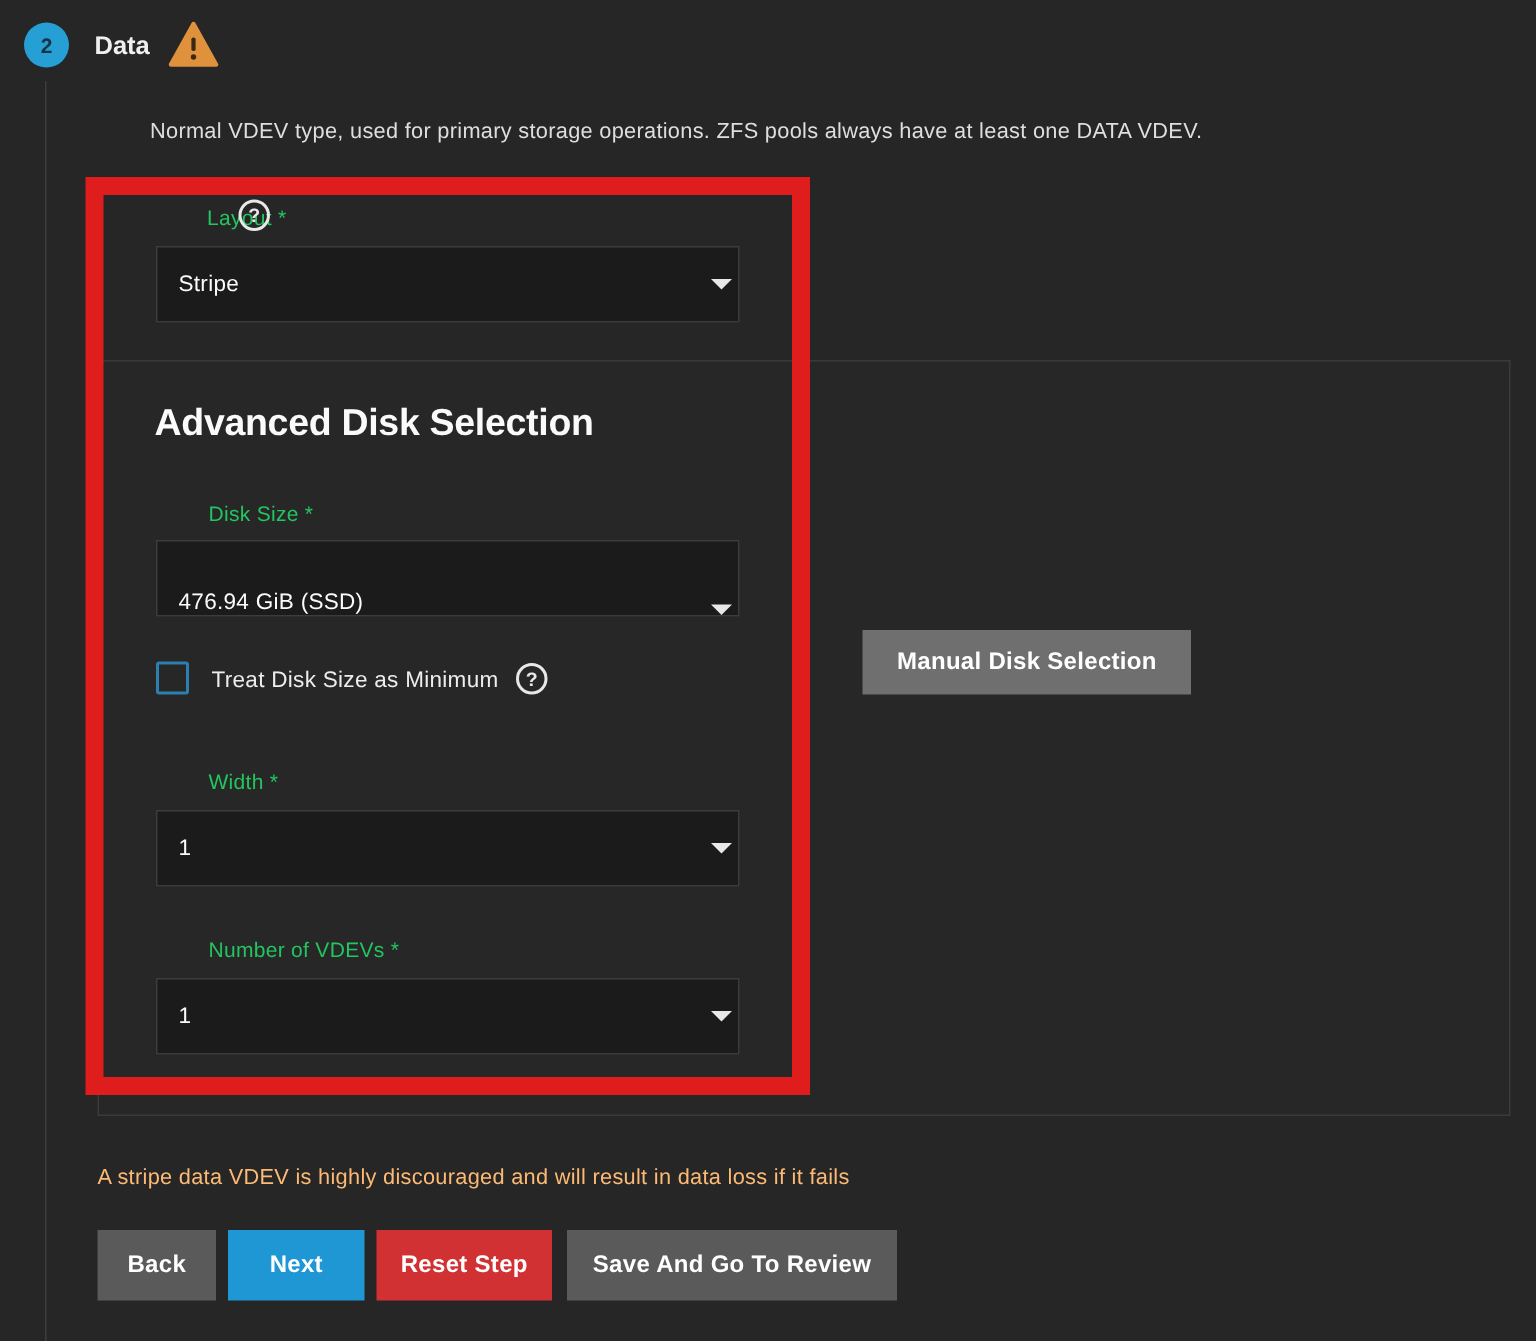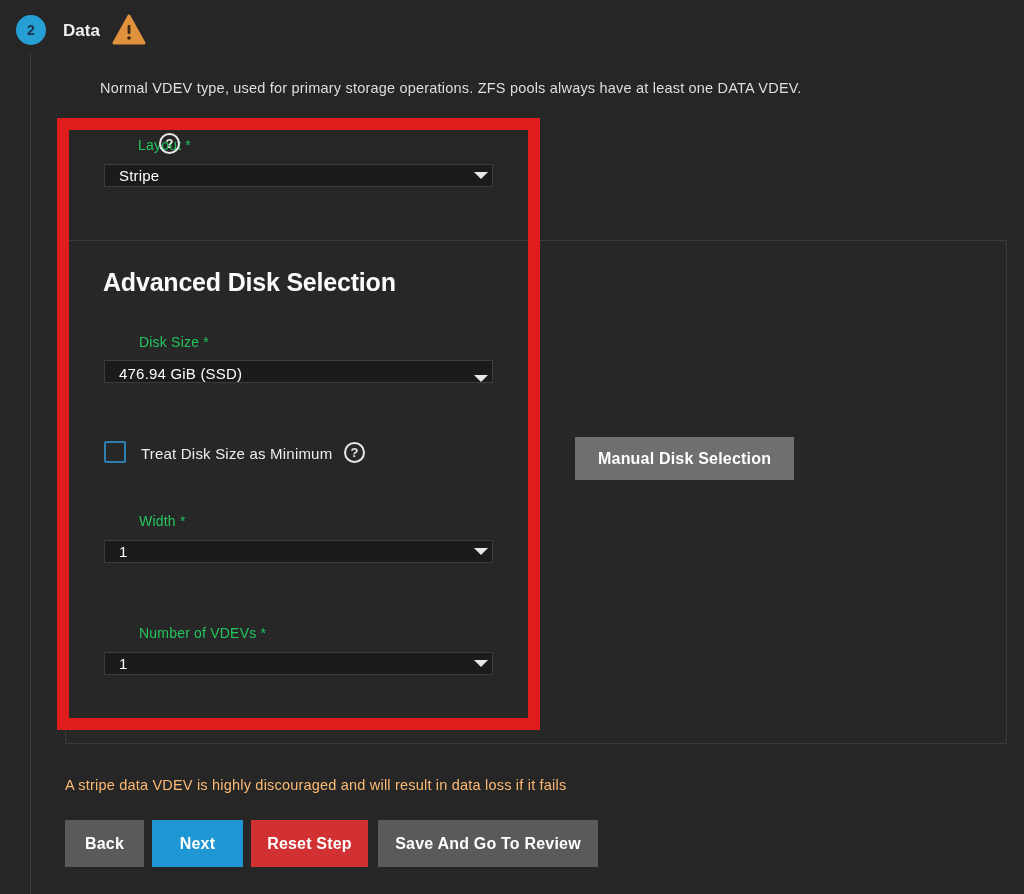--- a/index.html
+++ b/index.html
@@ -75,21 +75,21 @@
     width: 21px; height: 21px;
     border: 2px solid #e8e8e8;
     border-radius: 50%;
     color: #e8e8e8;
     font-size: 13px; font-weight: bold;
     display: flex; align-items: center; justify-content: center;
     cursor: pointer;
   }
   .select {
     position: absolute;
-    width: 389px; height: 23px;
+    width: 389px; height: 51px;
     background: #1b1b1b;
     border: 1px solid #3c3c3c;
     display: flex; align-items: center;
     padding: 0 4px 0 14px;
     cursor: pointer;
   }
   .select .value {
     flex: 1;
     font-size: 15px;
     color: #fbfbfb;
@@ -139,21 +139,21 @@
     position: absolute;
     left: 575px; top: 317px;
     width: 400px;
     font-size: 16px;
     line-height: 27px;
     color: #e2e2e2;
     letter-spacing: .2px;
   }
   .manual-btn {
     position: absolute;
-    left: 575px; top: 437px;
+    left: 575px; top: 420px;
     height: 43px;
     padding: 0 23px;
     background: #6f6f6f;
     border: none;
     color: #ffffff;
     font-family: inherit;
     font-size: 16px; font-weight: bold;
     letter-spacing: .2px;
     cursor: pointer;
     display: flex; align-items: center;

